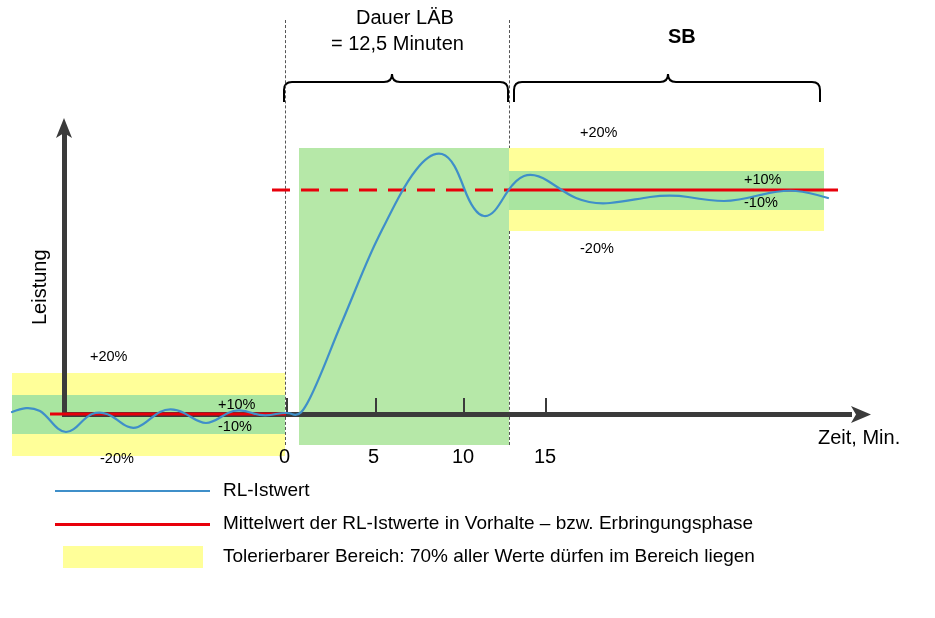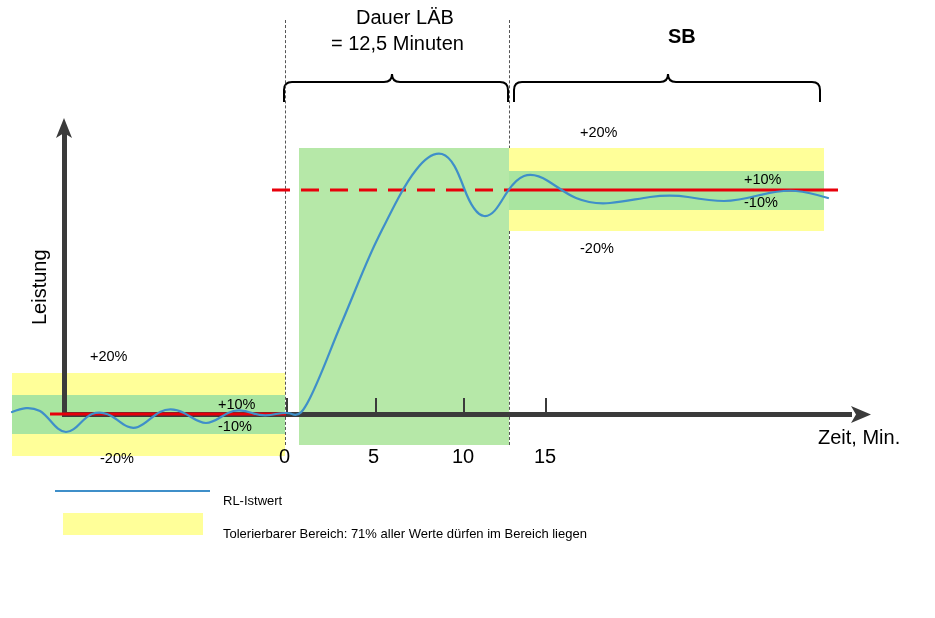--- a/index.html
+++ b/index.html
@@ -91,22 +91,22 @@
   }
   .leg-swatch-green {
     position: absolute;
     left: 8px; top: 2px;
     width: 140px; height: 22px;
     background: #a9e5a0;
   }
   .leg-text {
     position: absolute;
     left: 168px;
-    top: 15px;
-    font-size: 13px;
+    top: 1px;
+    font-size: 19px;
     white-space: nowrap;
   }
 </style>
 </head>
 <body>
 
 <div id="stage">
 
   <div class="lbl-big" style="left:356px; top:6px;">Dauer LÄB</div>
   <div class="lbl-big" style="left:331px; top:32px;">= 12,5 Minuten</div>
@@ -204,24 +204,30 @@
 
   <div id="legend">
 
     <div class="leg-row">
       <div class="leg-key">
         <div class="leg-line-blue"></div>
       </div>
       <div class="leg-text">RL-Istwert</div>
     </div>
 
+    <div class="leg-row">
+      <div class="leg-key">
+        <div class="leg-line-red"></div>
+      </div>
+      <div class="leg-text">Mittelwert der RL-Istwerte in Vorhalte – bzw. Erbringungsphase</div>
+    </div>
 
     <div class="leg-row">
       <div class="leg-key">
         <div class="leg-swatch-yellow"></div>
       </div>
-      <div class="leg-text">Tolerierbarer Bereich: 71% aller Werte dürfen im Bereich liegen</div>
+      <div class="leg-text">Tolerierbarer Bereich: 70% aller Werte dürfen im Bereich liegen</div>
     </div>
 
 
   </div>
 
 </div>
 
 </body></html>

